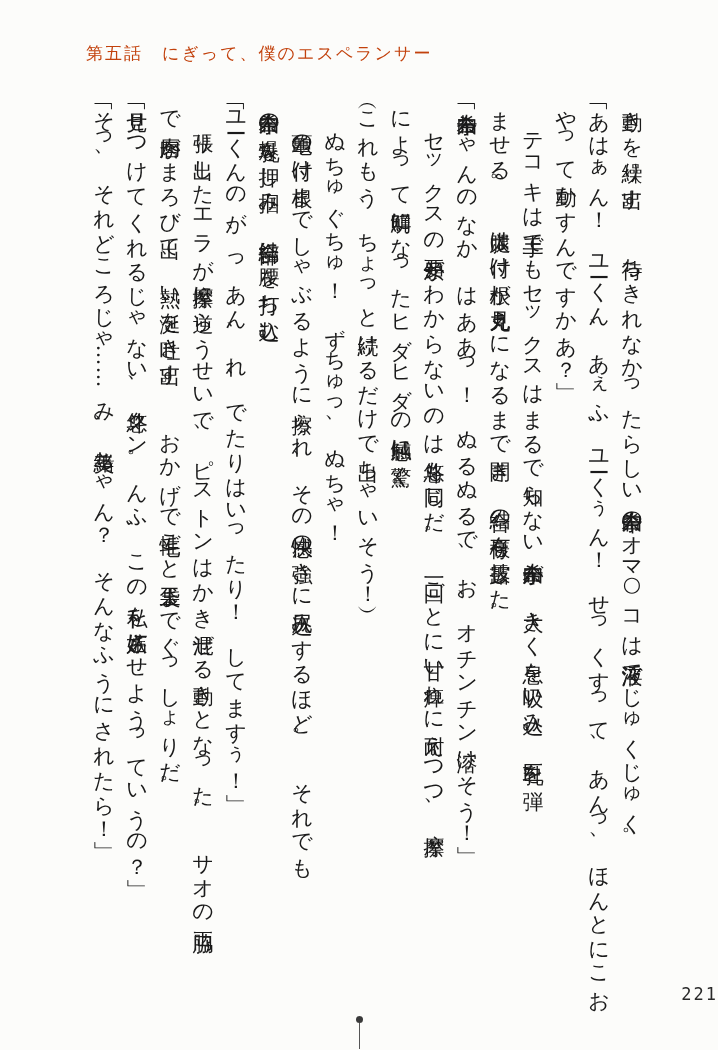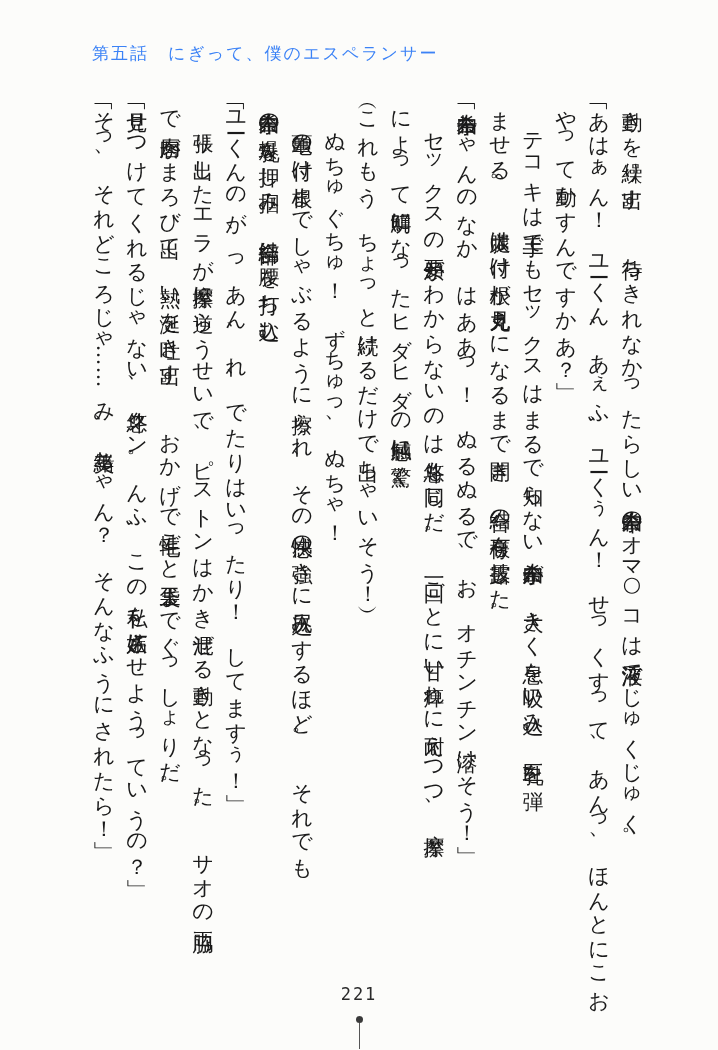--- a/index.html
+++ b/index.html
@@ -13,25 +13,25 @@
     height: 1050px;
     margin: 0 auto;
     background: #fcfcfa;
     overflow: hidden;
     color: #1c1c1c;
     font-family: "DejaVu Serif", "Liberation Serif", serif;
   }
   .chapter-header {
     position: absolute;
     top: 42px;
-    left: 92px;
+    left: 86px;
     font-size: 17px;
     letter-spacing: 2px;
     white-space: nowrap;
-    color: #3b82f6;
+    color: #c2410c;
   }
   .body-text {
     position: absolute;
     top: 96px;
     right: 70px;
     height: 930px;
     writing-mode: vertical-rl;
     -webkit-writing-mode: vertical-rl;
     text-orientation: mixed;
     font-size: 21px;
@@ -42,21 +42,21 @@
   .body-text p {
     margin: 0;
     padding: 0;
     white-space: nowrap;
   }
   .page-number {
     position: absolute;
     left: 0;
     right: 0;
     top: 984px;
-    text-align: center;
+    text-align: right;
     font-family: "DejaVu Sans Mono", "Liberation Mono", monospace;
     font-size: 17px;
     letter-spacing: 2px;
     color: #2a2a2a;
   }
   .fold-mark {
     position: absolute;
     left: 50%;
     top: 1016px;
     transform: translateX(-50%);

